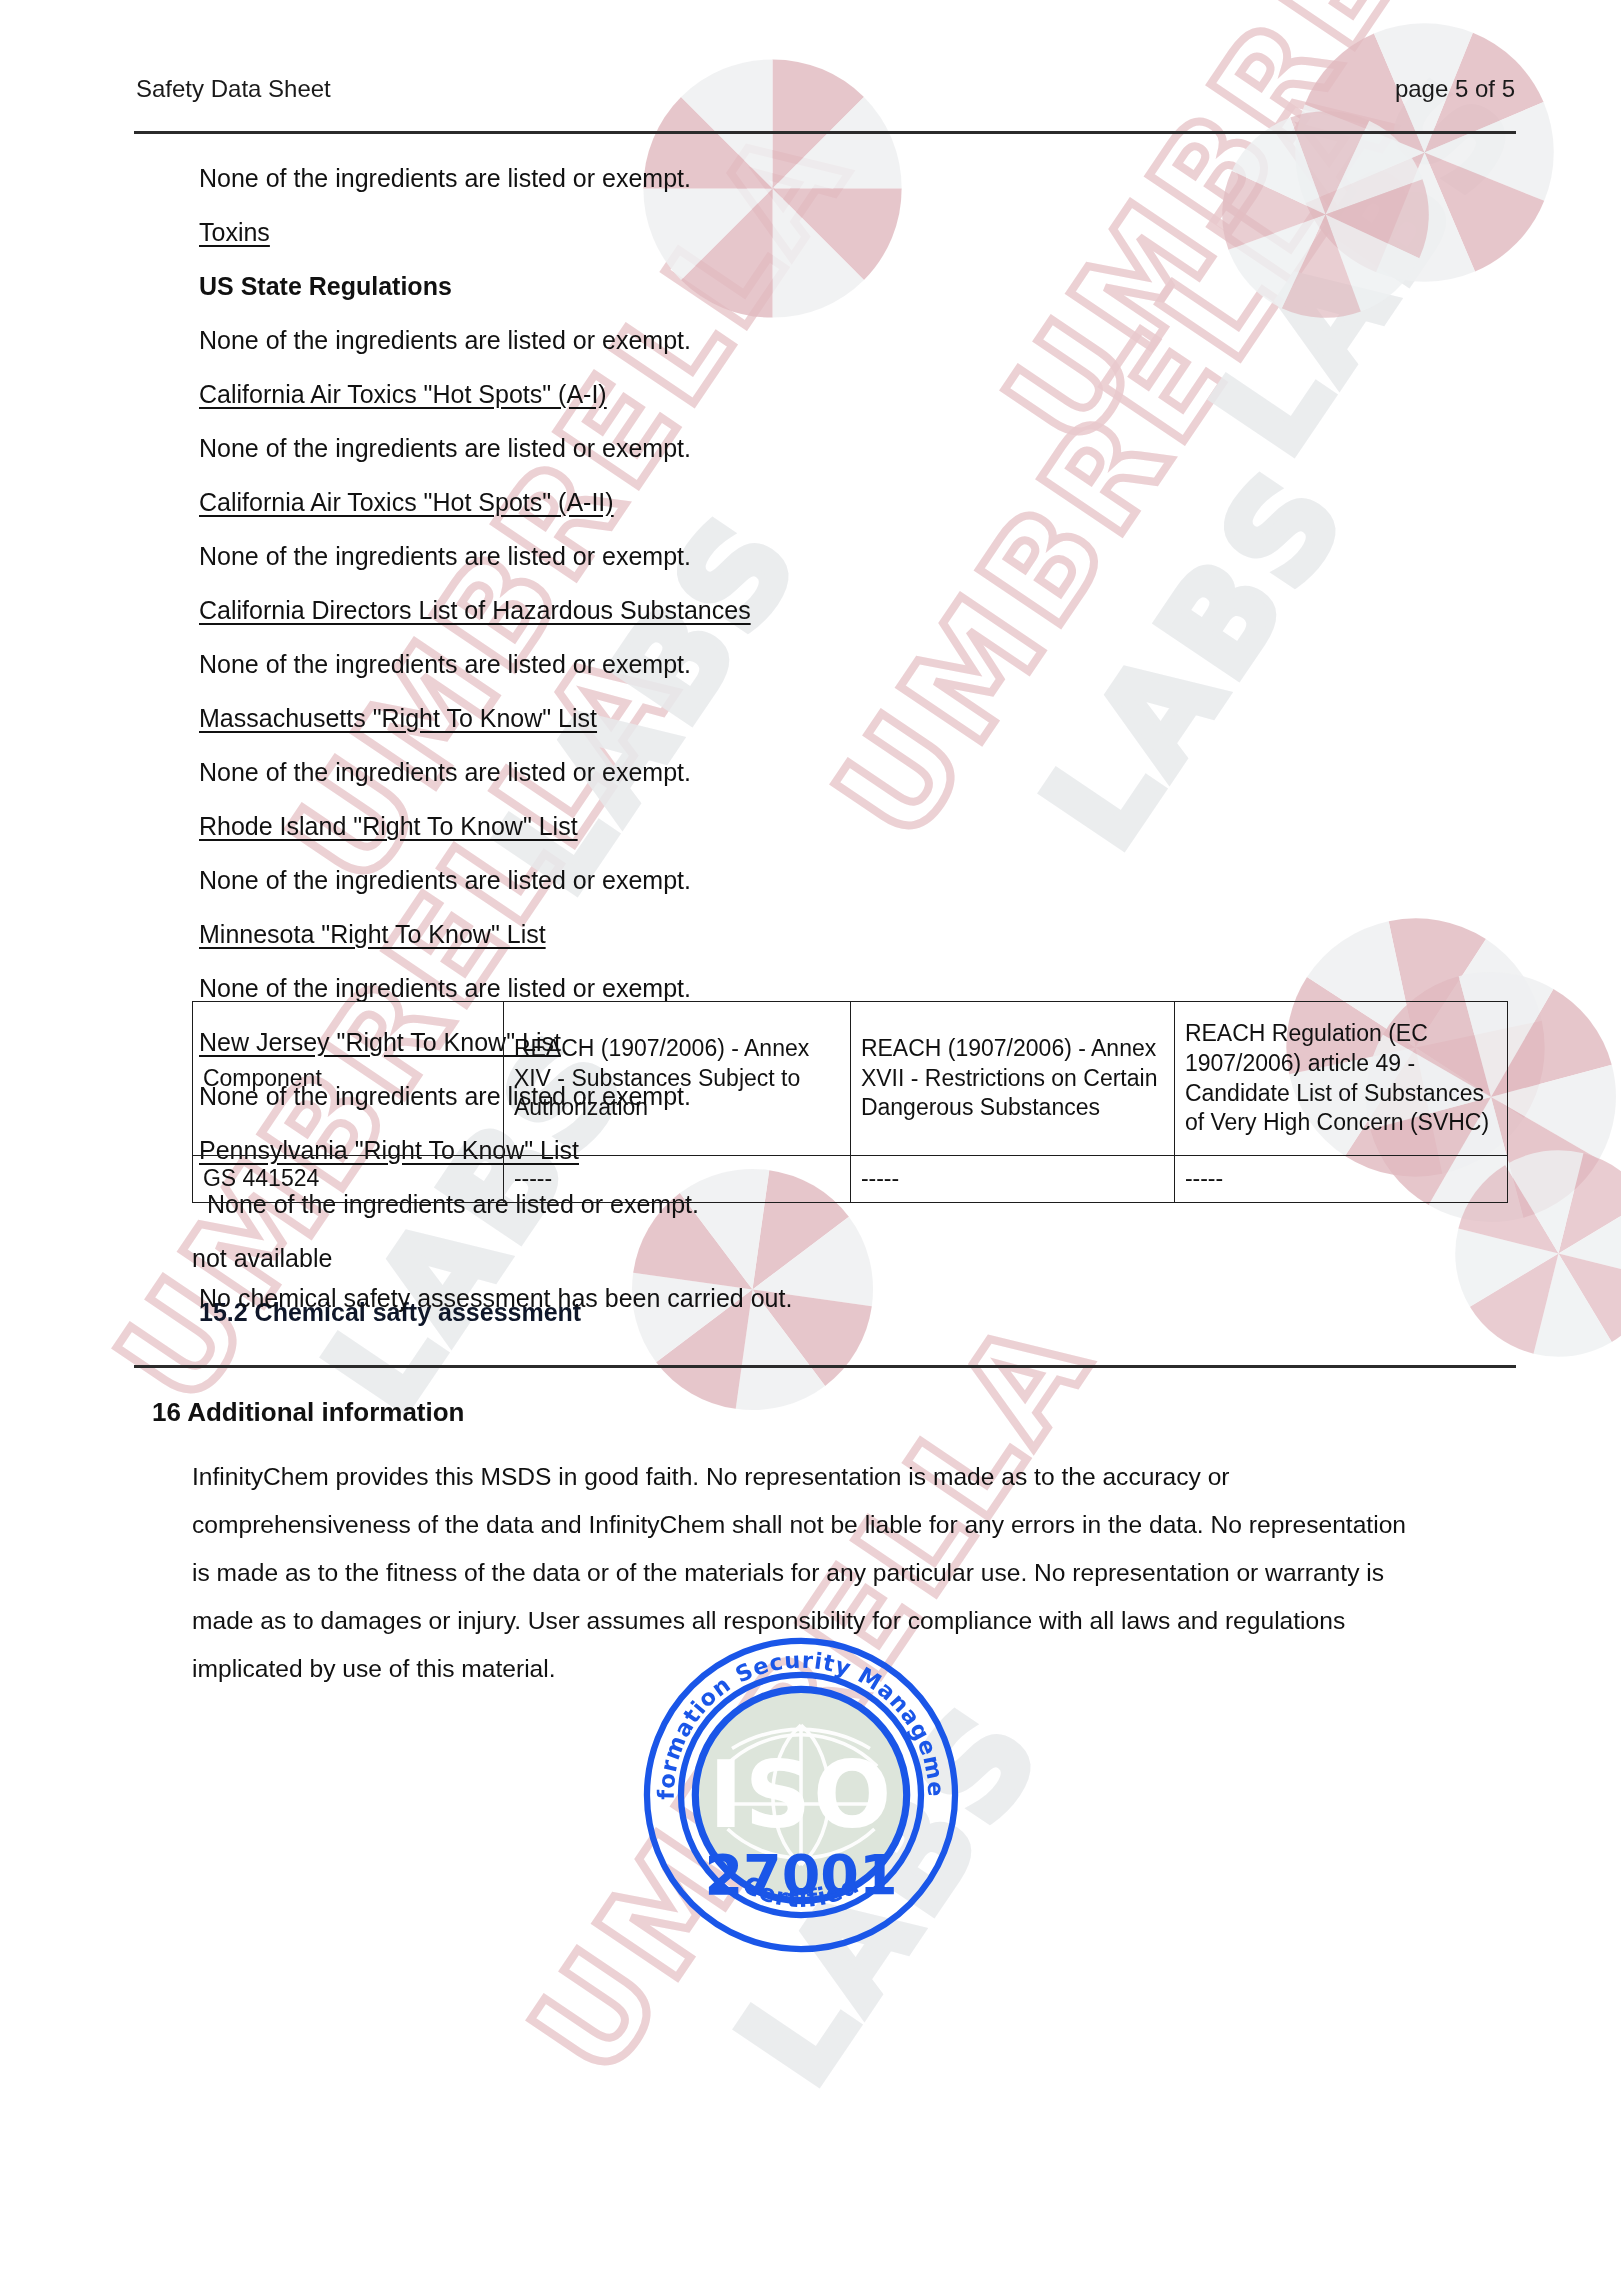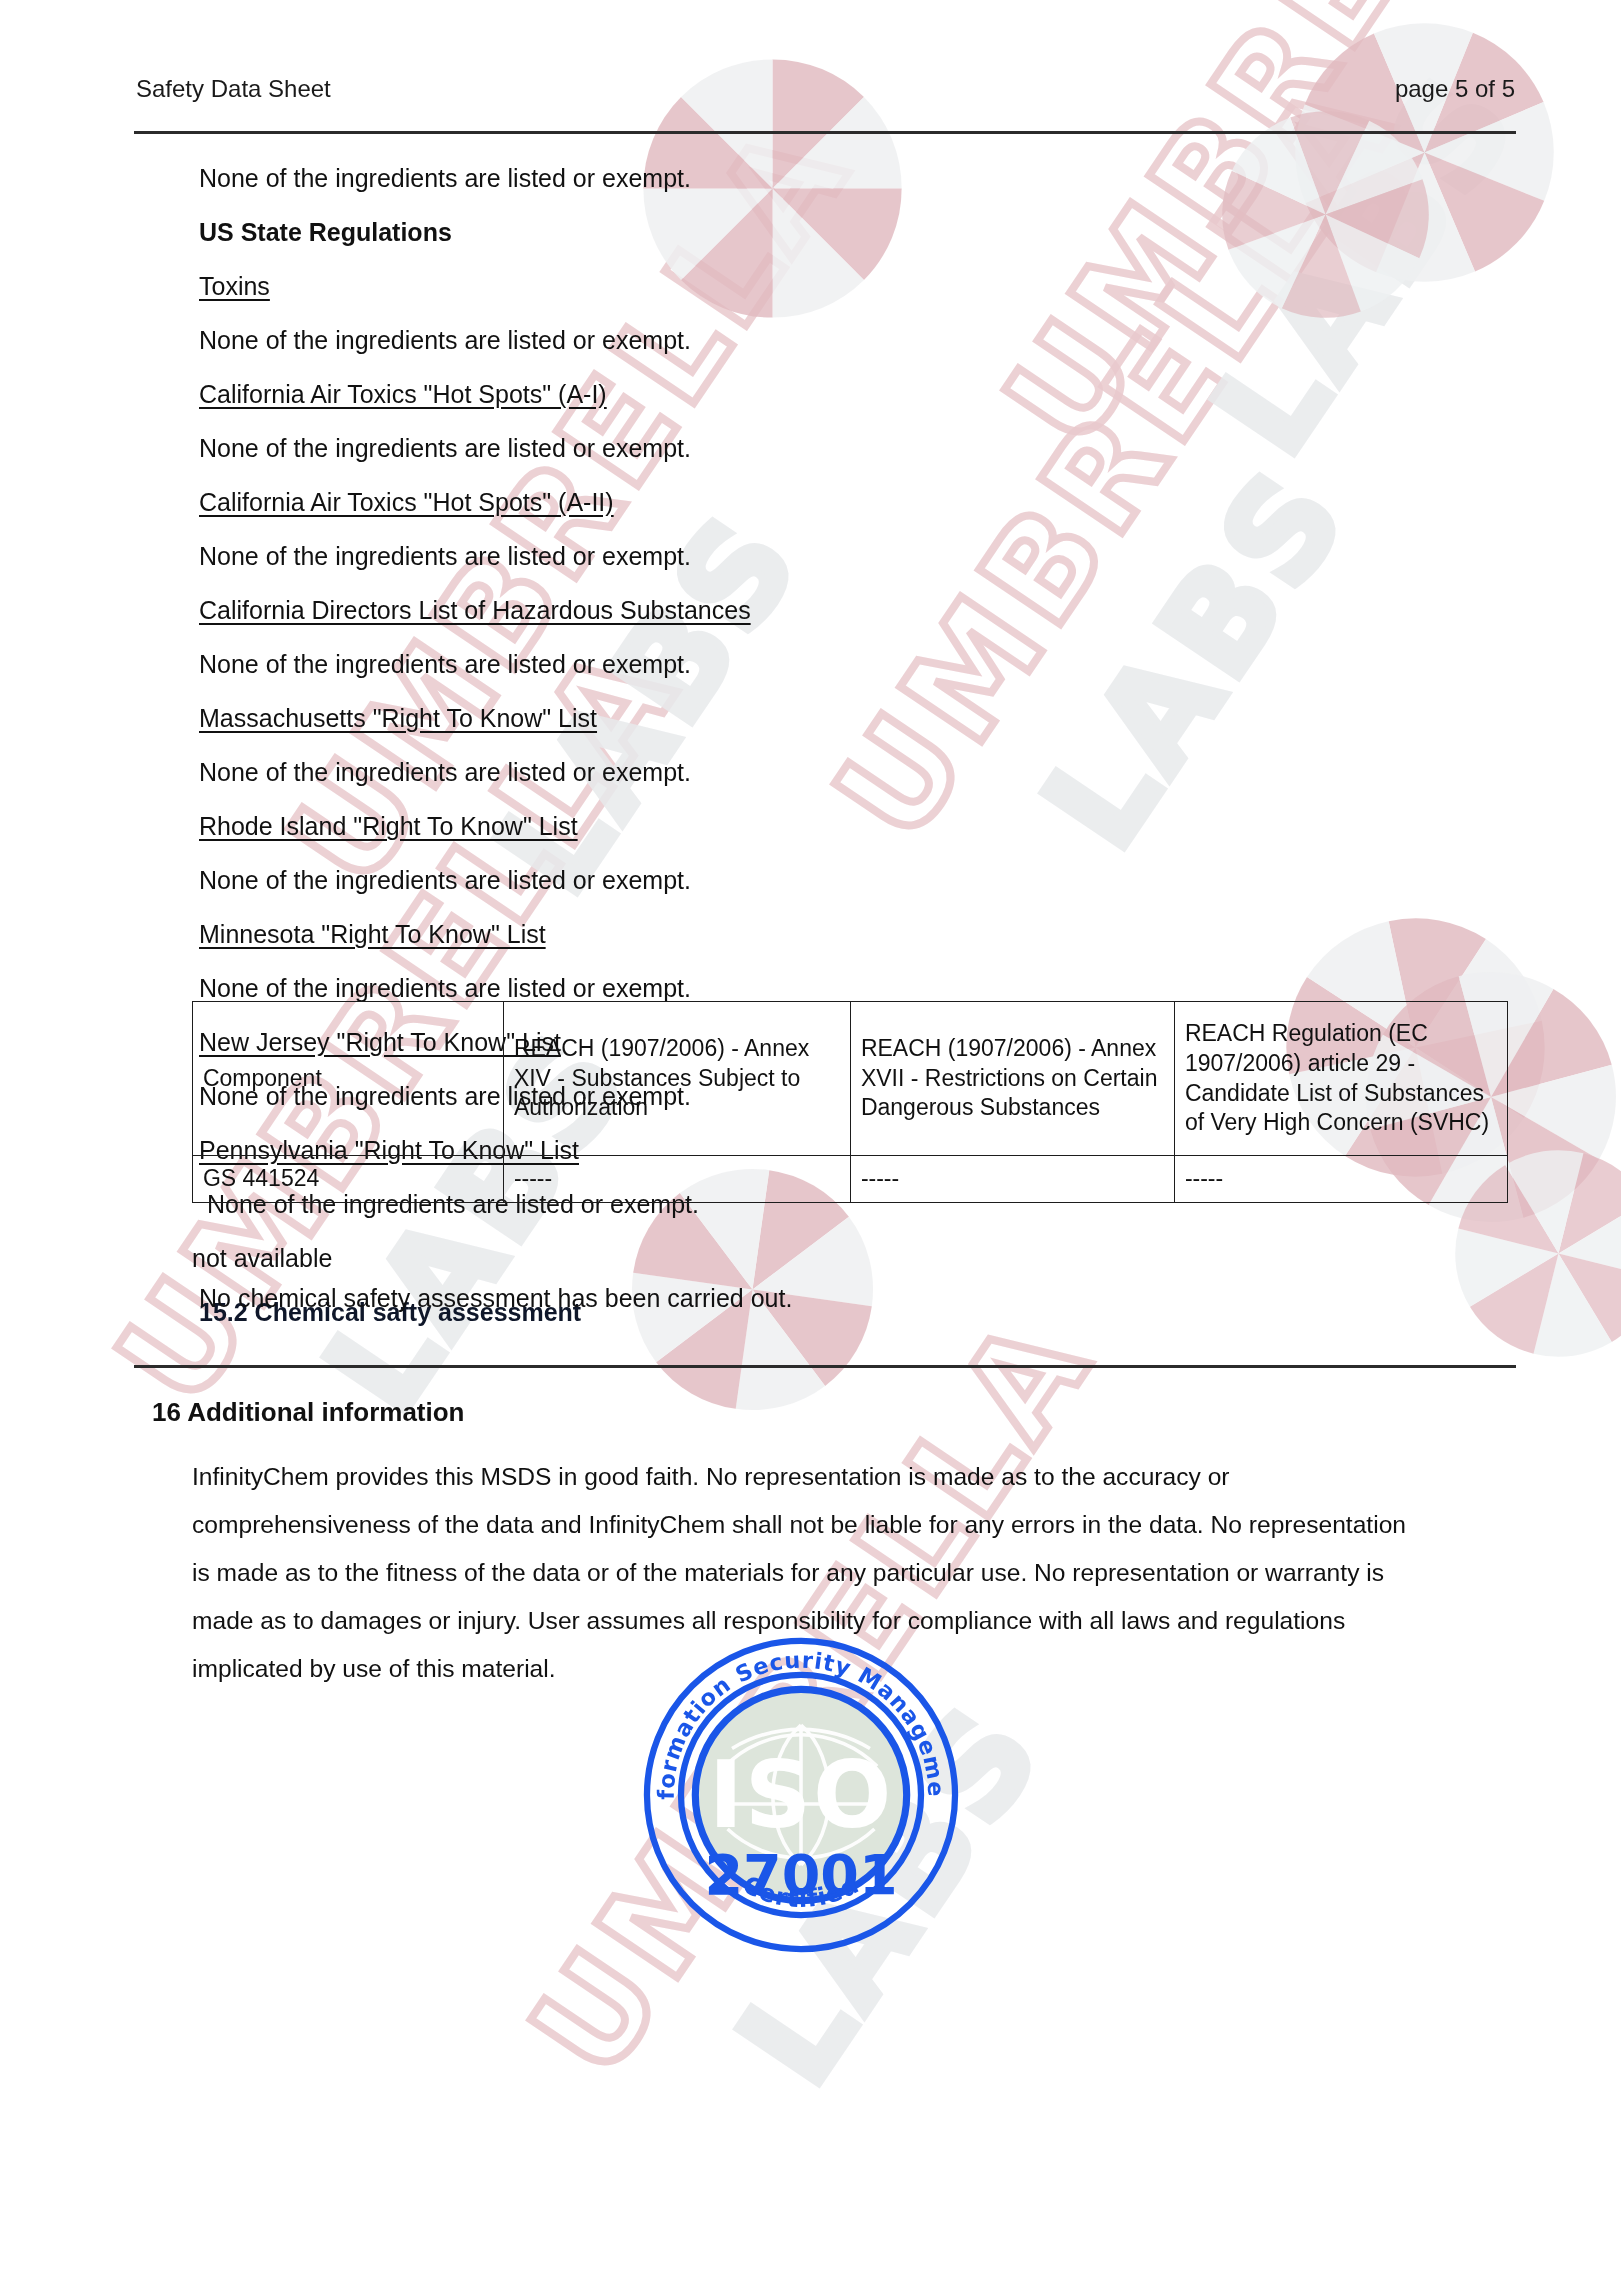--- a/index.html
+++ b/index.html
@@ -334,23 +334,23 @@
 
   <div class="header">
     <div>Safety Data Sheet</div>
     <div>page 5 of 5</div>
   </div>
   <div class="header-rule"></div>
 
   <div class="content">
 
     <div class="line body">None of the ingredients are listed or exempt.</div>
+    <div class="line ul"><span>Toxins</span></div>
+
     <div class="line bold">US State Regulations</div>
-
-    <div class="line ul"><span>Toxins</span></div>
     <div class="line body">None of the ingredients are listed or exempt.</div>
 
     <div class="line ul"><span>California Air Toxics "Hot Spots" (A-I)</span></div>
     <div class="line body">None of the ingredients are listed or exempt.</div>
 
     <div class="line ul"><span>California Air Toxics "Hot Spots" (A-II)</span></div>
     <div class="line body">None of the ingredients are listed or exempt.</div>
 
     <div class="line ul"><span>California Directors List of Hazardous Substances</span></div>
     <div class="line body">None of the ingredients are listed or exempt.</div>
@@ -379,21 +379,21 @@
         <col class="c1">
           <col class="c2">
           <col class="c3">
           <col class="c4">
       </colgroup>
       <thead>
         <tr>
           <th>Component</th>
           <th>REACH (1907/2006) - Annex XIV - Substances Subject to Authorization</th>
           <th>REACH (1907/2006) - Annex XVII - Restrictions on Certain Dangerous Substances</th>
-          <th>REACH Regulation (EC 1907/2006) article 29 - Candidate List of Substances of Very High Concern (SVHC)</th>
+          <th>REACH Regulation (EC 1907/2006) article 49 - Candidate List of Substances of Very High Concern (SVHC)</th>
         </tr>
       </thead>
       <tbody>
         <tr>
           <td>GS 441524</td>
           <td class="dash">-----</td>
           <td class="dash">-----</td>
           <td class="dash">-----</td>
         </tr>
       </tbody>

